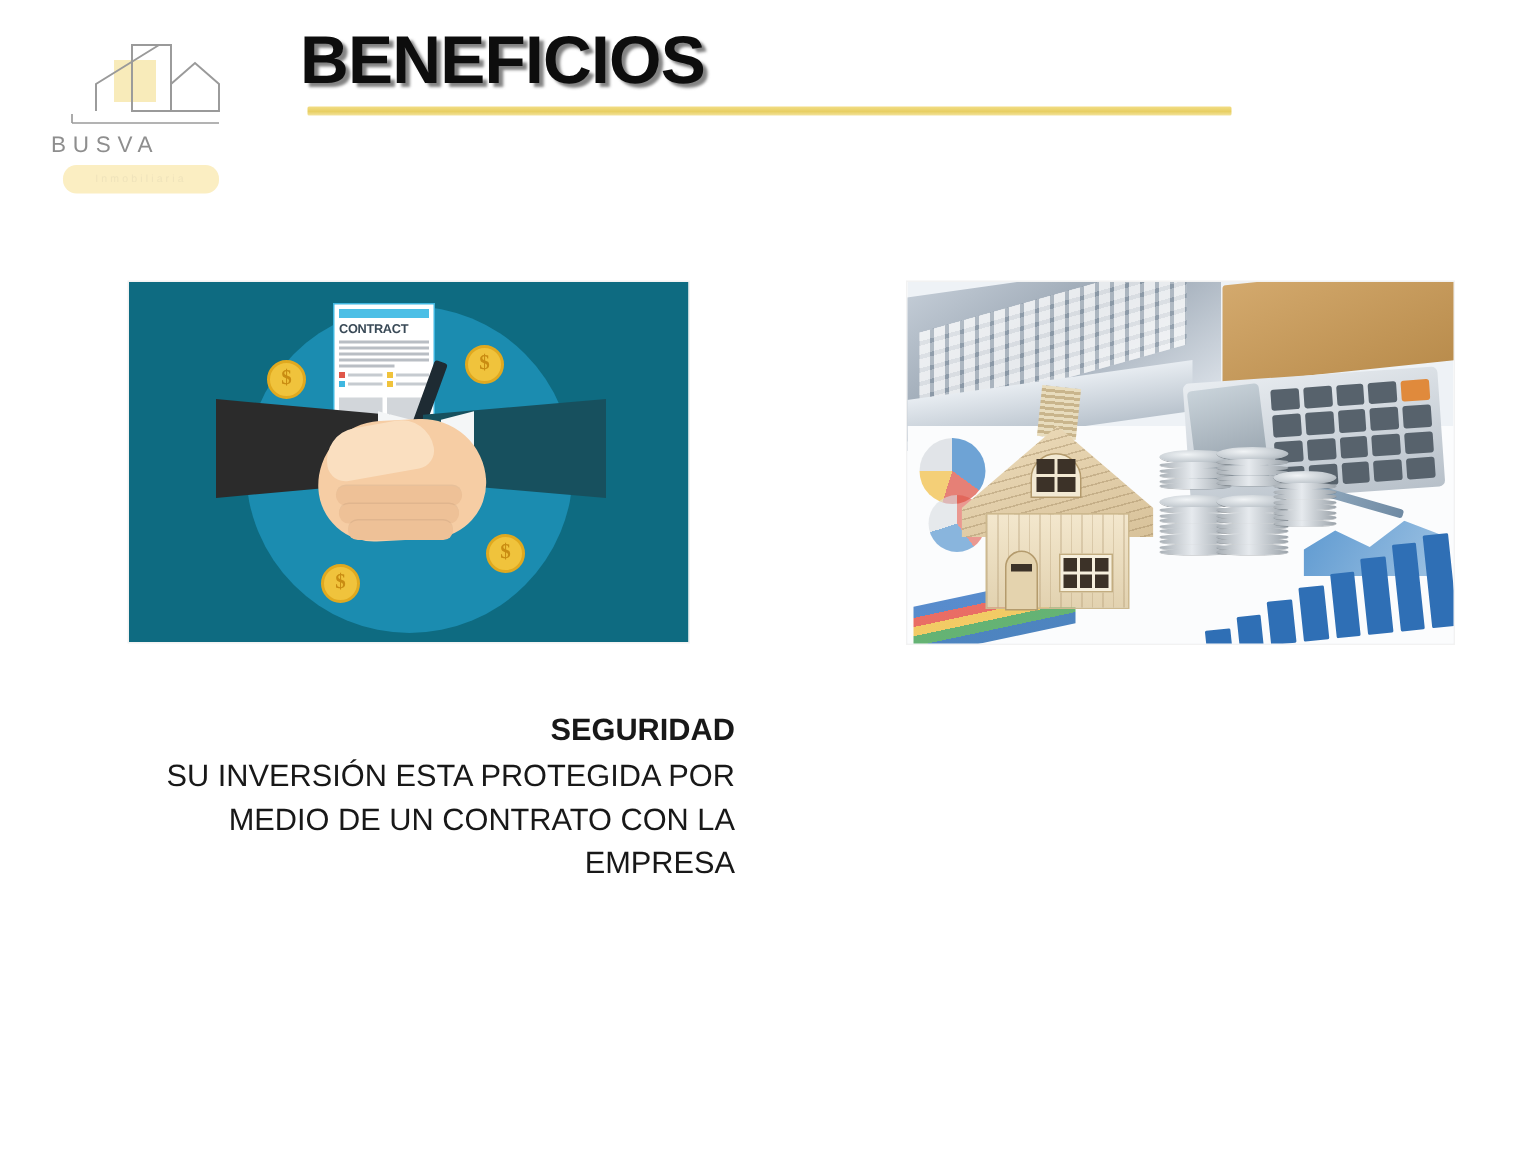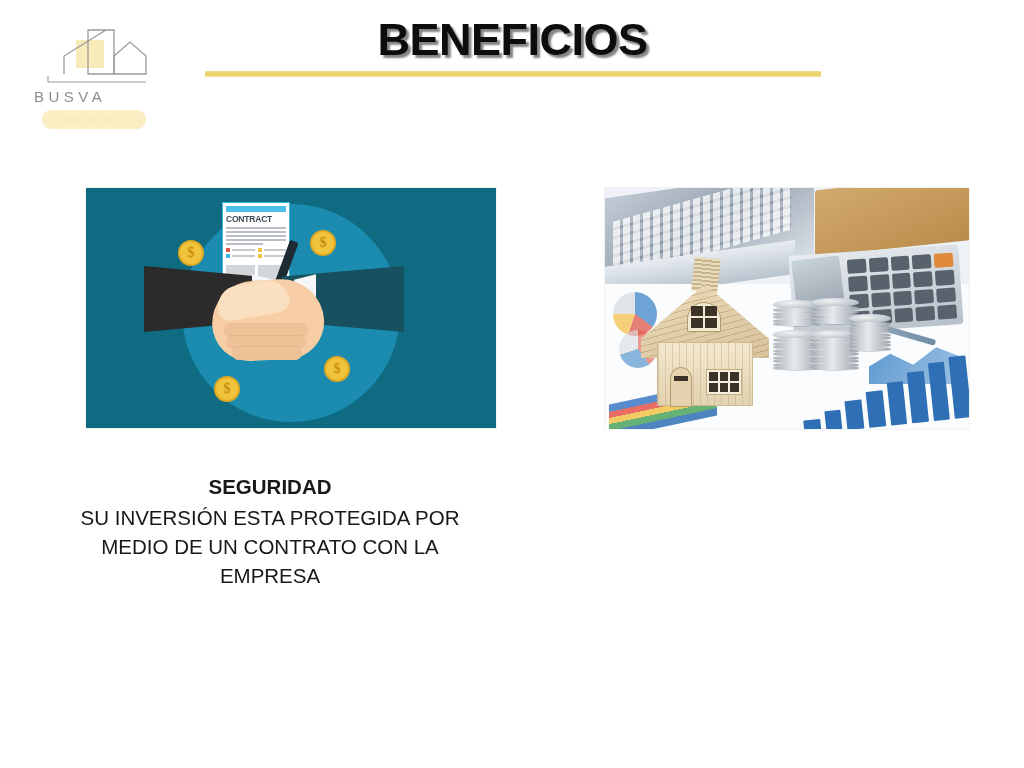--- a/index.html
+++ b/index.html
@@ -59,21 +59,21 @@
     color: #efe3bb;
     font-family: "Liberation Sans", sans-serif;
   }
 
   
   #title {
     position: absolute;
     left: 200px;
     top: 17px;
     width: 625px;
-    text-align: center;
+    text-align: left;
     font-size: 45px;
     font-weight: bold;
     color: #0d0d0d;
     letter-spacing: -0.5px;
     text-shadow: 3px 3px 2px rgba(90,90,90,0.75);
     font-family: "Liberation Sans", sans-serif;
     line-height: 1;
   }
   #title-rule {
     position: absolute;
@@ -91,32 +91,32 @@
   #panel-right { left: 565px; top: 188px; width: 440px; }
 
   .photo-frame {
     position: relative;
     overflow: hidden;
     background: #ffffff;
     box-shadow: 0 0 0 1px #f2f2f2;
   }
   #photo-seguridad {
     margin-left: 36px;
-    width: 410px;
+    width: 373px;
     height: 240px;
   }
   #photo-ahorro {
     margin-left: 40px;
     width: 364px;
     height: 241px;
   }
 
   .caption {
     margin-top: 44px;
-    text-align: center;
+    text-align: right;
     color: #181818;
     font-size: 20.5px;
     line-height: 1.42;
     font-family: "Liberation Sans", sans-serif;
   }
   .caption-head {
     display: block;
     font-weight: bold;
     font-size: 20.5px;
     margin-bottom: 2px;

